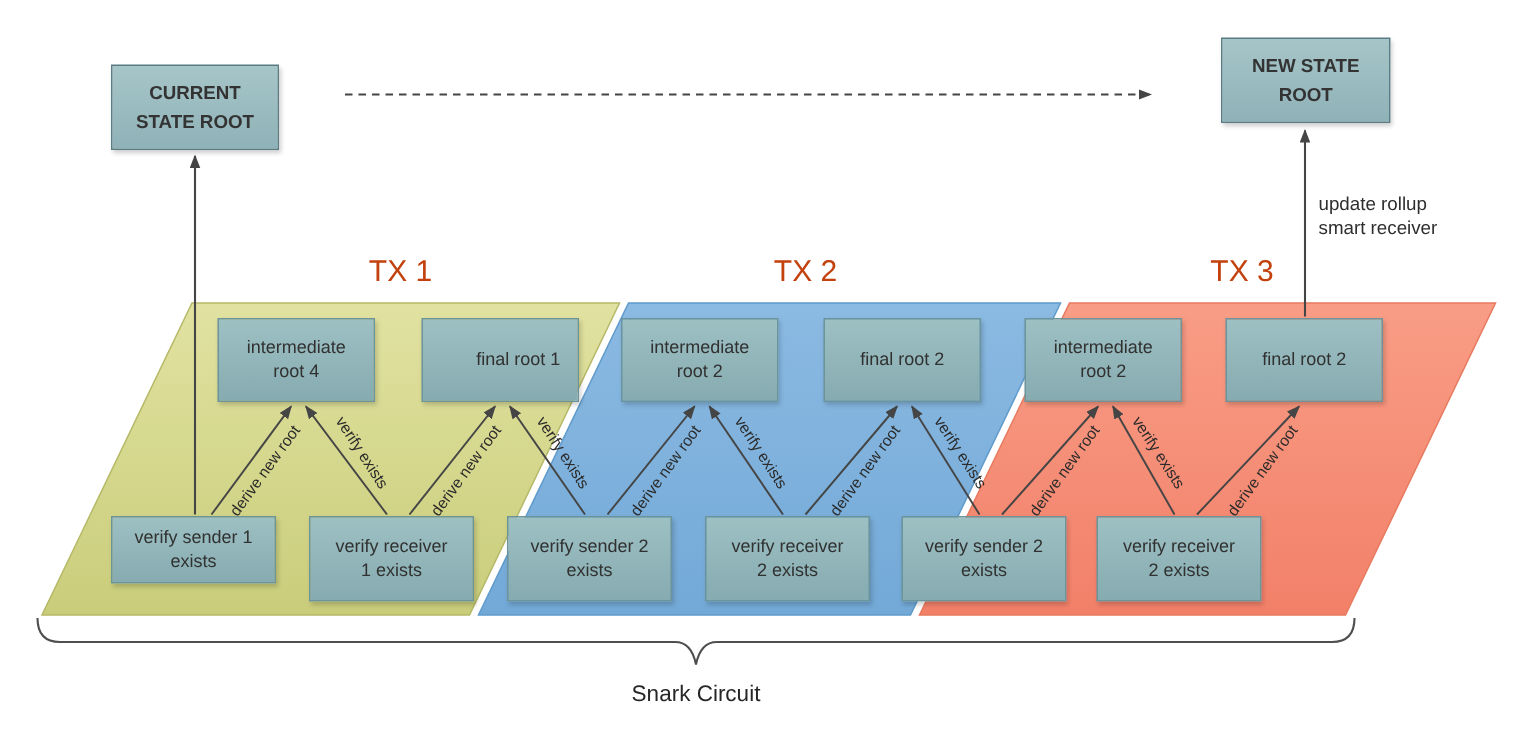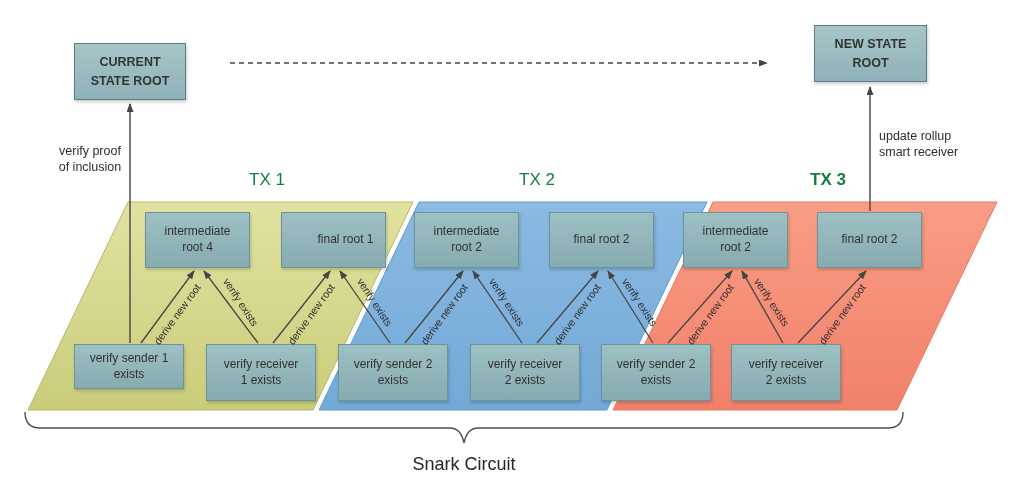--- a/index.html
+++ b/index.html
@@ -15,29 +15,29 @@
     font-size:12px;line-height:1.3;text-align:center;color:#313131;
     box-shadow:1px 2px 3px rgba(0,0,0,0.18);
   }
   .rootbox{
     position:absolute;display:flex;flex-direction:column;align-items:center;justify-content:center;
     background:linear-gradient(180deg,#a6c5c8 0%,#8fb2b8 100%);
     border:1.5px solid #5a7d85;box-sizing:border-box;
     font-size:12.5px;font-weight:bold;line-height:1.45;text-align:center;color:#333;
     box-shadow:1px 2px 3px rgba(0,0,0,0.2);
   }
-  .tx-label{position:absolute;transform:translateX(-50%);font-size:17px;color:#15803d;white-space:nowrap;}
+  .tx-label{position:absolute;transform:translateX(-50%);font-size:20px;color:#c2410c;white-space:nowrap;}
   .transition-label{position:absolute;transform:translateX(-50%);font-size:16.5px;color:#262626;white-space:nowrap;}
   .annotation{position:absolute;font-size:12.5px;line-height:1.28;color:#2e2e2e;margin-top:13px;}
   .arrow-label{
     position:absolute;font-size:10.5px;color:#2b2b2b;white-space:nowrap;
   }
   .arrow-label.derive{transform:translate(-50%,-50%) rotate(-54deg);}
   .arrow-label.verify{transform:translate(-50%,-50%) rotate(57deg);}
-  .snark-label{position:absolute;transform:translateX(-50%);font-size:18px;color:#262626;white-space:nowrap;}
+  .snark-label{position:absolute;transform:translateX(-50%);font-size:15px;color:#262626;white-space:nowrap;}
 </style>
 </head>
 <body>
 
 <div class="stage">
 
   <svg class="layer" width="1023" height="498" viewBox="0 0 1023 498">
     <defs>
       <linearGradient id="g-olive" x1="0" y1="0" x2="0" y2="1">
         <stop offset="0" stop-color="#e1e2a1"></stop>
@@ -83,33 +83,29 @@
 
   <div class="rootbox" style="left:814px;top:25px;width:113px;height:57px;">
     <span>NEW STATE</span>
     <span>ROOT</span>
   </div>
   <div class="rootbox" style="left:74px;top:43px;width:112px;height:57px;">
     <span>CURRENT</span>
     <span>STATE ROOT</span>
   </div>
 
-  <div class="annotation" style="left:50px;top:130px;width:80px;text-align:center;">
-    <div>verify proof</div>
-    <div>of inclusion</div>
-  </div>
   <div class="annotation" style="left:879px;top:115px;text-align:left;">
     <div>update rollup</div>
     <div>smart receiver</div>
   </div>
 
 
   <div class="tx-label" style="left:267px;top:170px;">TX 1</div>
   <div class="tx-label" style="left:537px;top:170px;">TX 2</div>
-  <div class="tx-label" style="left:828px;top:170px;font-weight:bold;">TX 3</div>
+  <div class="tx-label" style="left:828px;top:170px;">TX 3</div>
 
   <div class="node" style="left:145px;top:212px;width:105px;height:56px;">
     <span>intermediate</span>
     <span>root 4</span>
   </div>
   <div class="node" style="left:281px;top:212px;width:105px;height:56px;padding-left:24px;">
     <span>final root 1</span>
   </div>
   <div class="node" style="left:74px;top:344px;width:110px;height:45px;">
     <span>verify sender 1</span>

